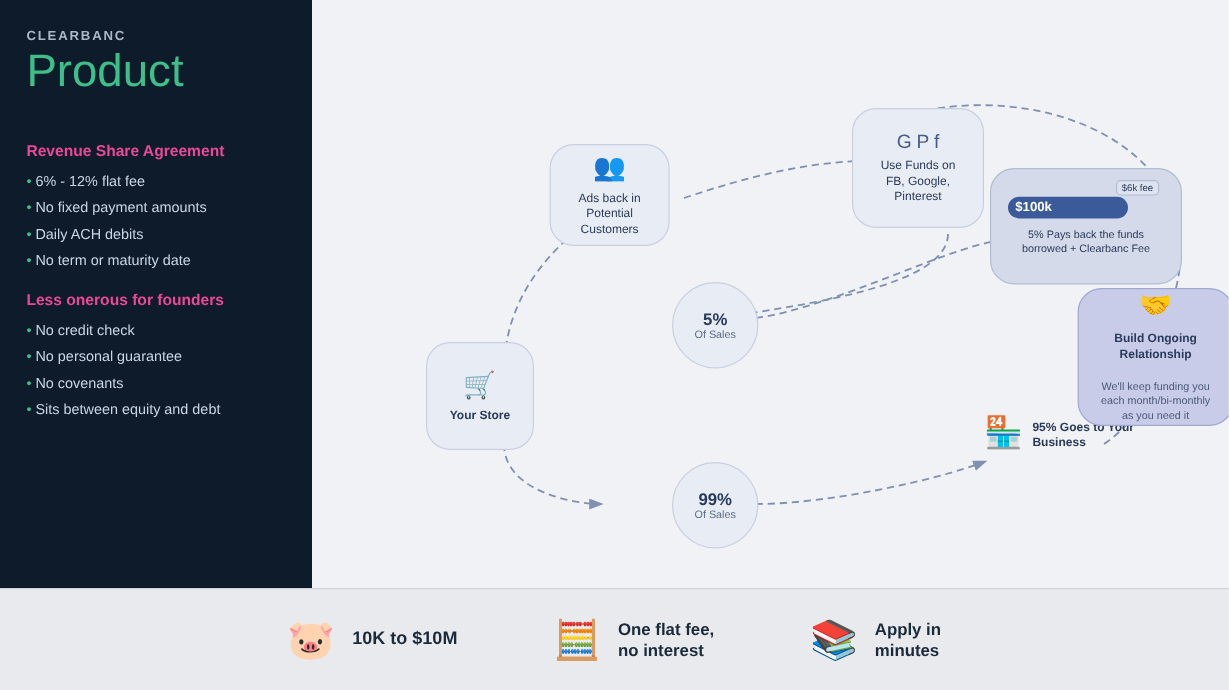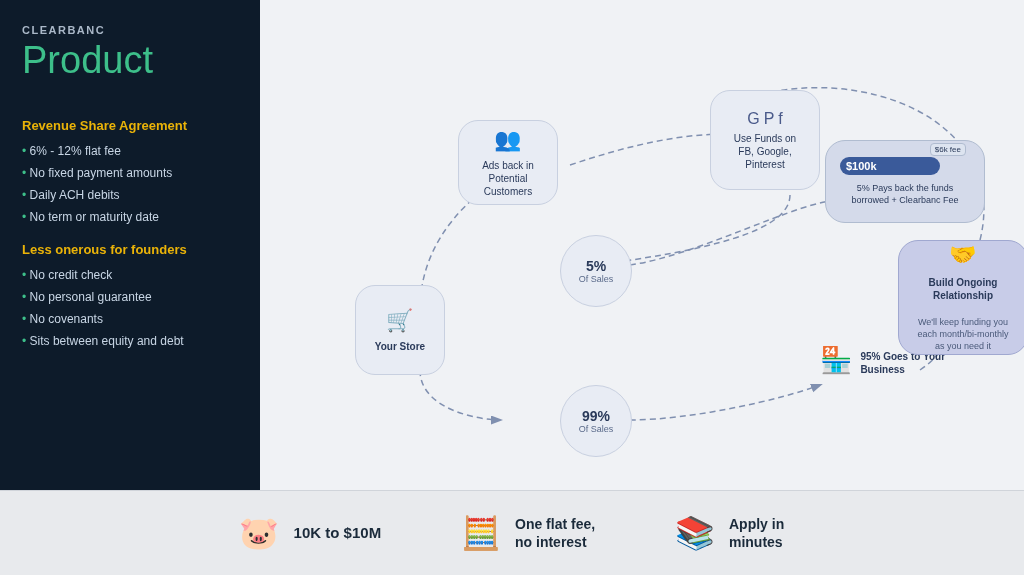--- a/index.html
+++ b/index.html
@@ -42,21 +42,21 @@
       font-size: 38px;
       font-weight: 300;
       color: #3dbf8a;
       line-height: 1.1;
       margin-bottom: 22px;
     }
 
     .sidebar-section-title {
       font-size: 13px;
       font-weight: 700;
-      color: #eab308;
+      color: #ec4899;
       margin-bottom: 7px;
       margin-top: 14px;
     }
 
     .sidebar-list {
       list-style: none;
       padding: 0;
     }
 
     .sidebar-list li {
@@ -312,21 +312,21 @@
     </div>
 
     <div class="node" style="left: 300px; top: 385px;">
       <div class="bubble bubble-light" style="width:72px; height:72px; border-radius:50%;">
         <div class="percent-text">99%</div>
         <div class="percent-sub">Of Sales</div>
       </div>
     </div>
 
     <div class="node" style="left: 565px; top: 140px;">
-      <div class="bubble bubble-medium" style="width:160px; height:83px;">
+      <div class="bubble bubble-medium" style="width:160px; height:97px;">
         <div style="position:relative; width:100%;">
           <div class="funding-fee-badge">$6k fee</div>
           <div class="funding-bar-container">
             <span class="funding-bar-text">$100k</span>
           </div>
         </div>
         <div class="bubble-label" style="font-size:9px; white-space:pre-line;">5% Pays back the funds
 borrowed + Clearbanc Fee</div>
       </div>
     </div>

